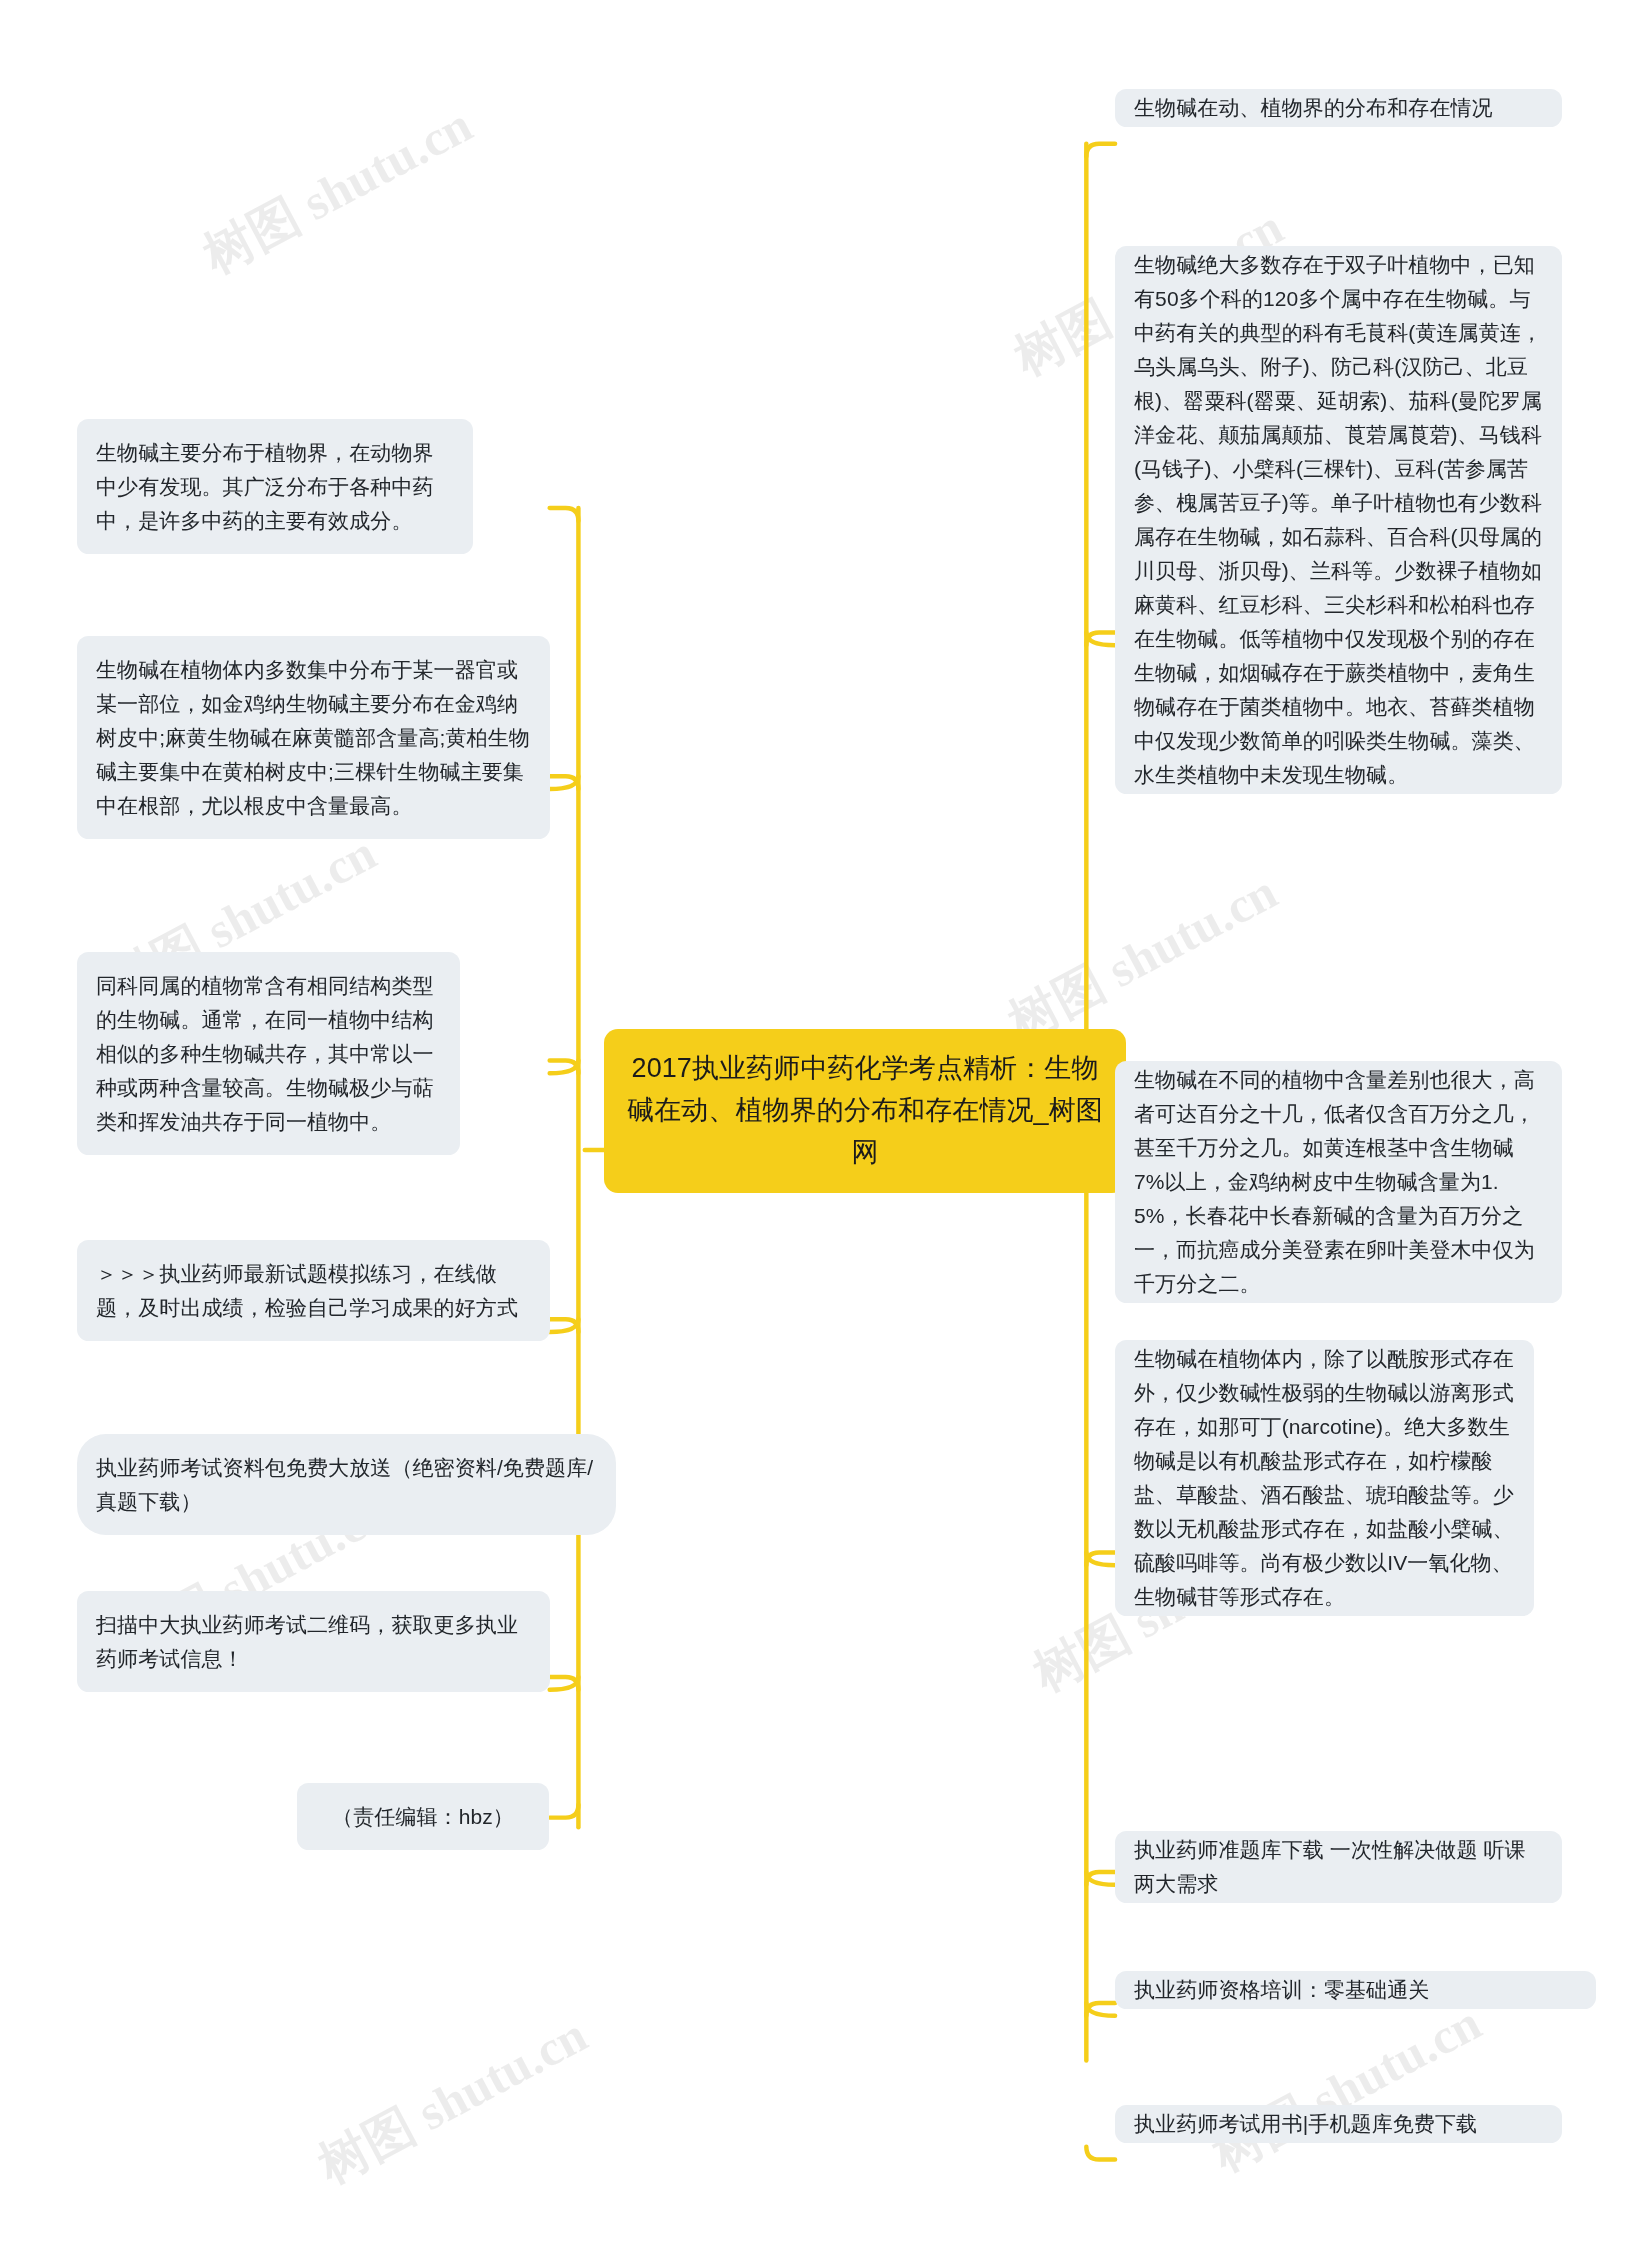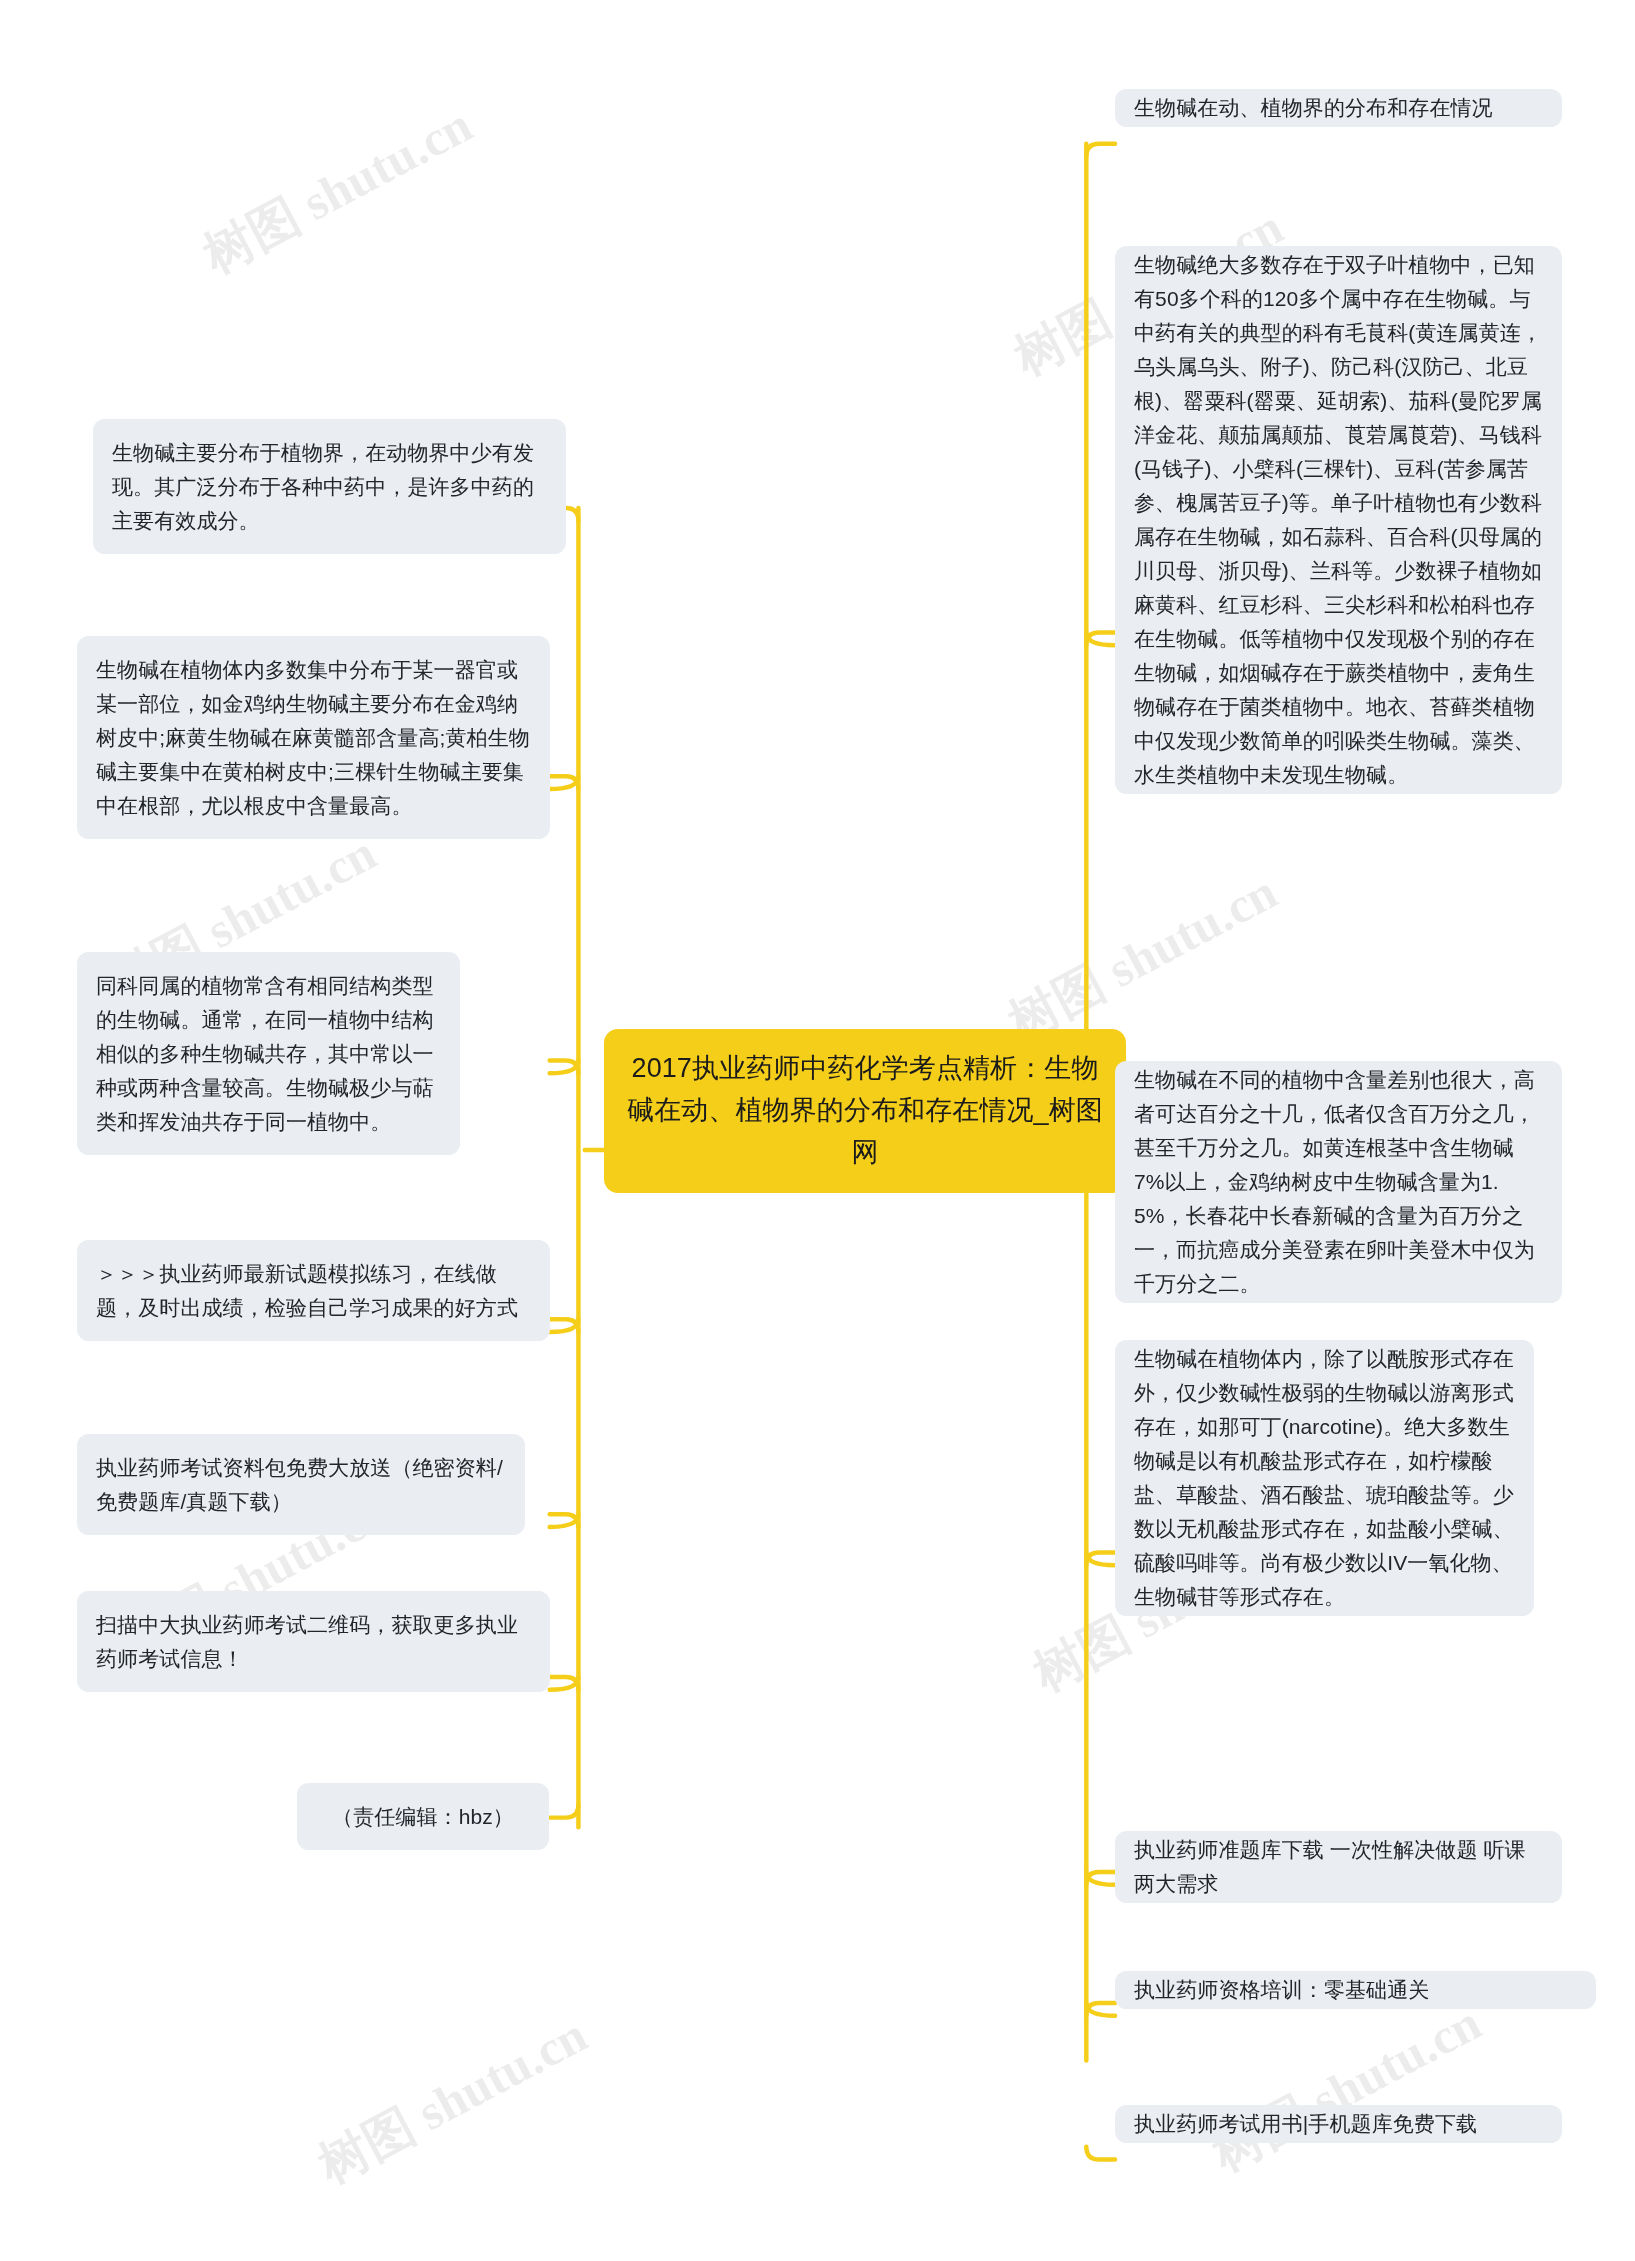--- a/index.html
+++ b/index.html
@@ -112,29 +112,29 @@
       <path d="M 1745 2930 L 1720 2930 Q 1700 2930 1700 2950"></path>
       <path d="M 1745 2950 Q 1700 2950 1700 2930"></path>
       <path d="M 1745 3135 L 1720 3135 Q 1700 3135 1700 3155"></path>
       <path d="M 1745 3155 Q 1700 3155 1700 3135"></path>
       <path d="M 1745 3380 L 1720 3380 Q 1700 3380 1700 3360"></path>
     </g>
   </svg>
 
   <div class="node center" style="left:604px; top:1029px; width:522px;">2017执业药师中药化学考点精析：生物碱在动、植物界的分布和存在情况_树图网</div>
 
-  <div class="node left" style="left:77px; top:419px; width:473px;margin-left:16px;">生物碱主要分布于植物界，在动物界中少有发现。其广泛分布于各种中药中，是许多中药的主要有效成分。</div>
+  <div class="node left" style="left:77px; top:419px; width:396px;">生物碱主要分布于植物界，在动物界中少有发现。其广泛分布于各种中药中，是许多中药的主要有效成分。</div>
 
   <div class="node left" style="left:77px; top:636px; width:473px;">生物碱在植物体内多数集中分布于某一器官或某一部位，如金鸡纳生物碱主要分布在金鸡纳树皮中;麻黄生物碱在麻黄髓部含量高;黄柏生物碱主要集中在黄柏树皮中;三棵针生物碱主要集中在根部，尤以根皮中含量最高。</div>
 
   <div class="node left" style="left:77px; top:952px; width:383px;">同科同属的植物常含有相同结构类型的生物碱。通常，在同一植物中结构相似的多种生物碱共存，其中常以一种或两种含量较高。生物碱极少与萜类和挥发油共存于同一植物中。</div>
 
   <div class="node left" style="left:77px; top:1240px; width:473px;">＞＞＞执业药师最新试题模拟练习，在线做题，及时出成绩，检验自己学习成果的好方式</div>
 
-  <div class="node left" style="left:77px; top:1434px; width:448px;">执业药师考试资料包免费大放送（绝密资料/免费题库/真题下载）</div>
+  <div class="node left" style="left:77px; top:1434px; width:539px;border-radius:29px;">执业药师考试资料包免费大放送（绝密资料/免费题库/真题下载）</div>
 
   <div class="node left" style="left:77px; top:1591px; width:473px;">扫描中大执业药师考试二维码，获取更多执业药师考试信息！</div>
 
   <div class="node left editor" style="left:297px; top:1783px; width:252px;">（责任编辑：hbz）</div>
 
   <div class="node right" style="left:1115px; top:89px; width:447px;">生物碱在动、植物界的分布和存在情况</div>
 
   <div class="node right" style="left:1115px; top:246px; width:447px;">生物碱绝大多数存在于双子叶植物中，已知有50多个科的120多个属中存在生物碱。与中药有关的典型的科有毛茛科(黄连属黄连，乌头属乌头、附子)、防己科(汉防己、北豆根)、罂粟科(罂粟、延胡索)、茄科(曼陀罗属洋金花、颠茄属颠茄、莨菪属莨菪)、马钱科(马钱子)、小檗科(三棵针)、豆科(苦参属苦参、槐属苦豆子)等。单子叶植物也有少数科属存在生物碱，如石蒜科、百合科(贝母属的川贝母、浙贝母)、兰科等。少数裸子植物如麻黄科、红豆杉科、三尖杉科和松柏科也存在生物碱。低等植物中仅发现极个别的存在生物碱，如烟碱存在于蕨类植物中，麦角生物碱存在于菌类植物中。地衣、苔藓类植物中仅发现少数简单的吲哚类生物碱。藻类、水生类植物中未发现生物碱。</div>
 
   <div class="node right" style="left:1115px; top:1061px; width:447px;">生物碱在不同的植物中含量差别也很大，高者可达百分之十几，低者仅含百万分之几，甚至千万分之几。如黄连根茎中含生物碱7%以上，金鸡纳树皮中生物碱含量为1.5%，长春花中长春新碱的含量为百万分之一，而抗癌成分美登素在卵叶美登木中仅为千万分之二。</div>

